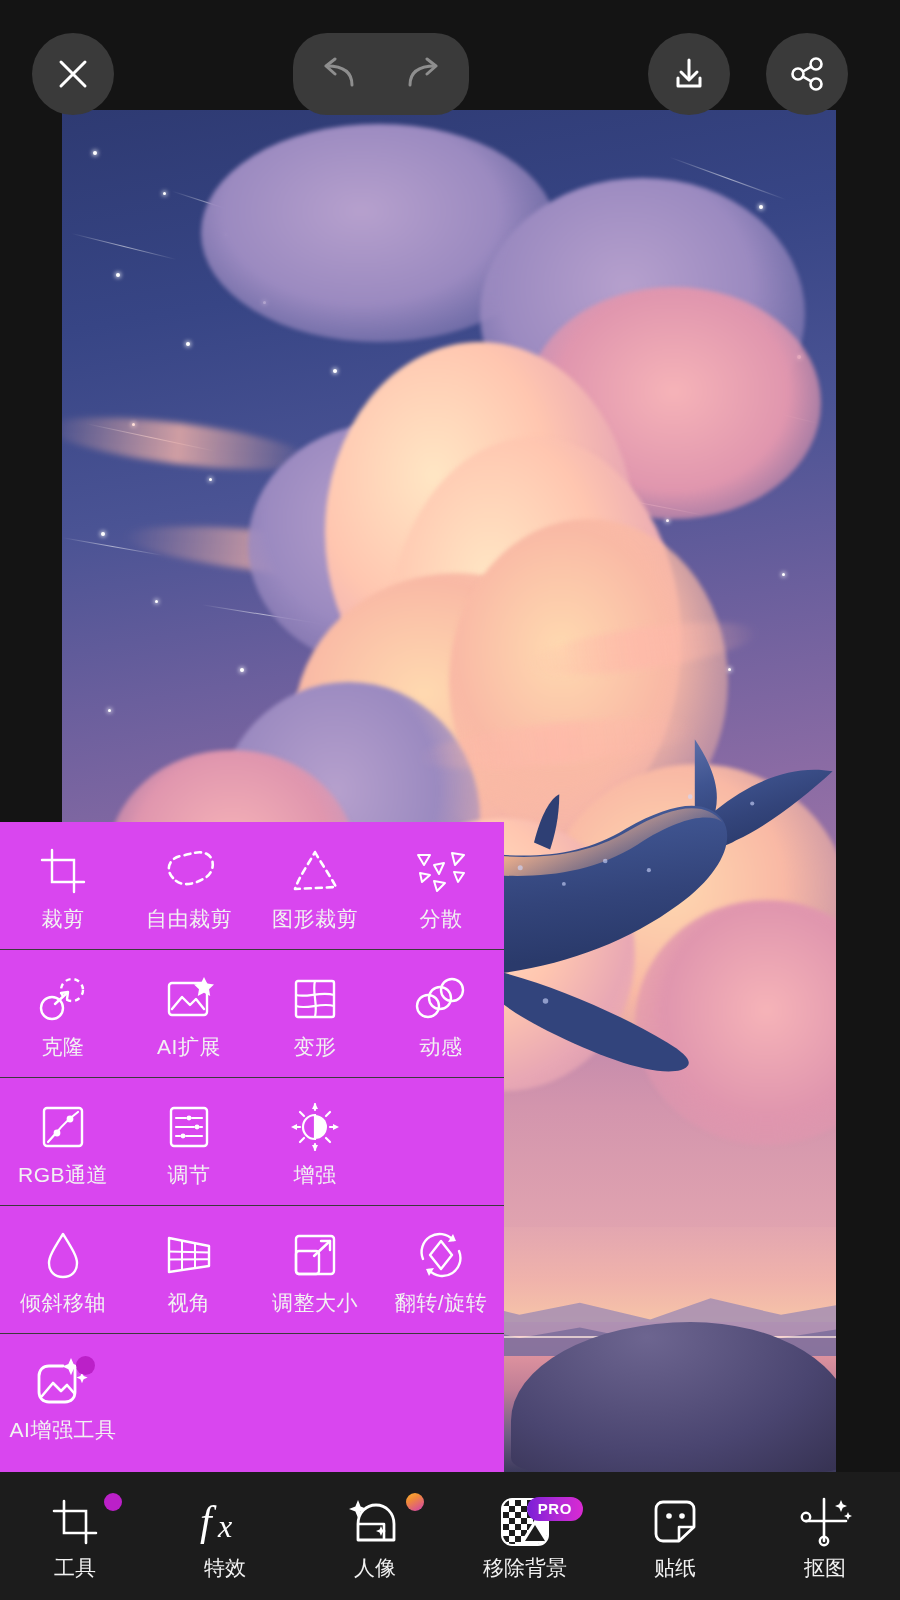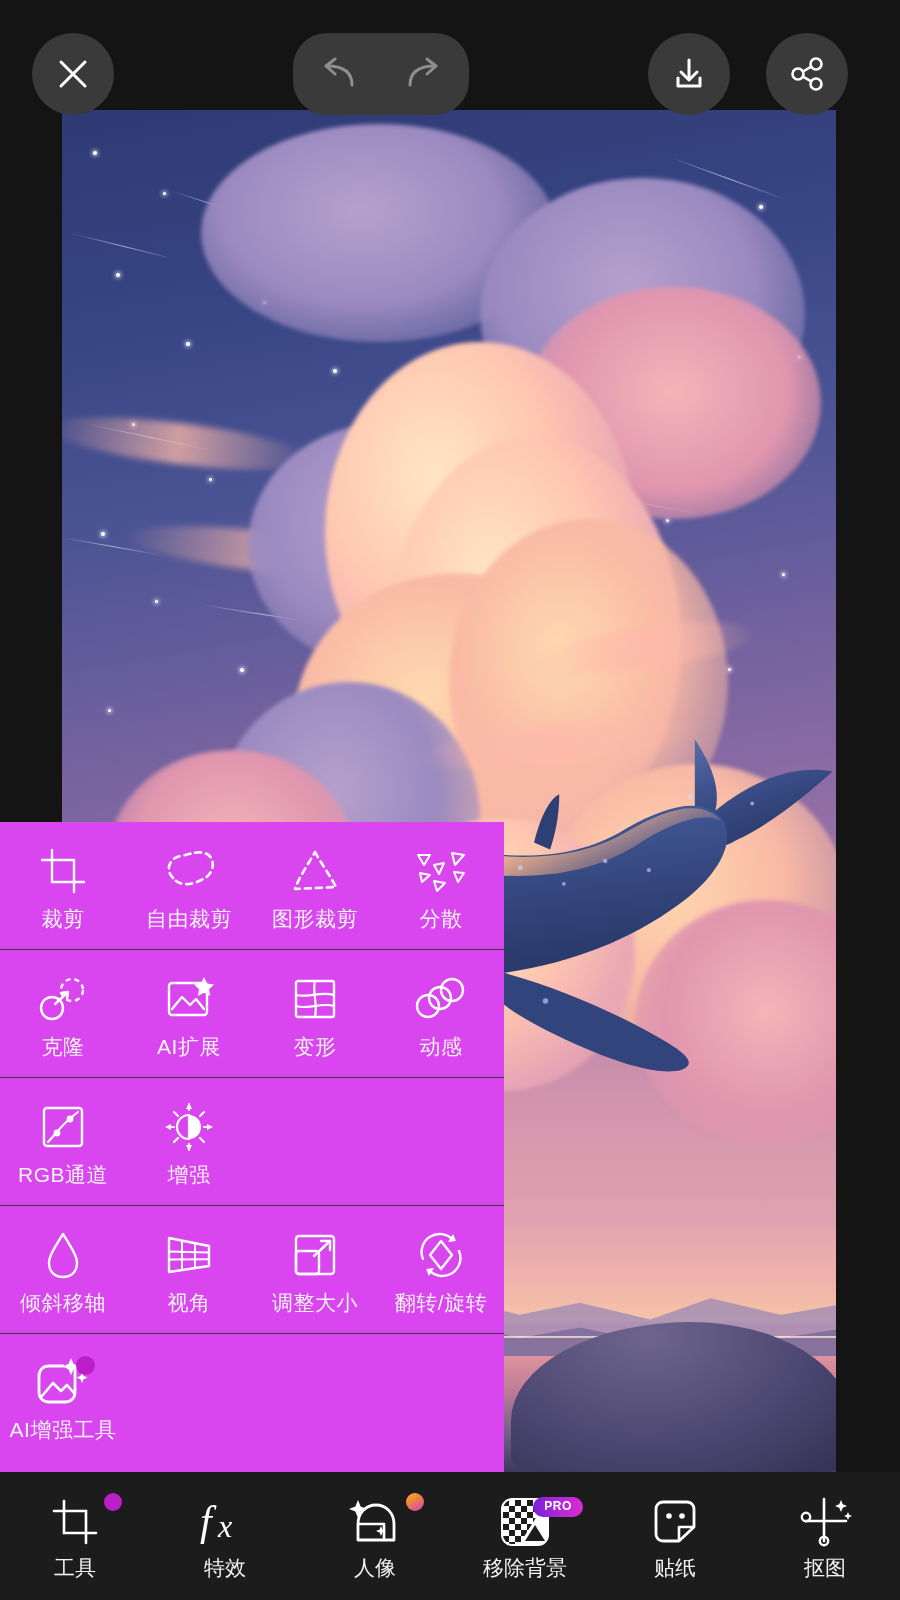--- a/index.html
+++ b/index.html
@@ -108,21 +108,21 @@
   .nav-ico{ height:54px; display:flex; align-items:center; justify-content:center; position:relative; }
   .nav-lbl{ margin-top:8px; color:#f2f2f2; font-size:21px; line-height:1; white-space:nowrap; }
   .nav-dot{
     position:absolute; width:18px; height:18px; border-radius:50%;
     background:#bb20c8; top:-2px; right:-22px;
   }
   .nav-dot.grad{ background:linear-gradient(150deg,#ffb22e 0%,#f08a3a 35%,#d13fb0 100%); }
   .pro-badge{
     position:absolute; top:2px; right:-34px; padding:3px 11px 4px;
     border-radius:14px; background:linear-gradient(90deg,#7a1fd6 0%,#b32ad6 55%,#d92ad2 100%);
-    color:#fff; font-size:12px; font-weight:bold; letter-spacing:.6px; line-height:1.15;
+    color:#fff; font-size:15px; font-weight:bold; letter-spacing:.6px; line-height:1.15;
   }
   .checker{
     width:48px; height:48px; border-radius:11px; overflow:hidden; position:relative;
     background:
       repeating-conic-gradient(#ffffff 0% 25%, #1c1c1c 0% 50%) 0 0 / 12px 12px;
     border:2px solid #fff;
   }
   .checker-tri{
     position:absolute; right:0; top:0; width:0; height:0;
     border-left:30px solid transparent; border-bottom:48px solid #fff;
@@ -453,20 +453,39 @@
           <rect x="4" y="4" width="38" height="38" rx="3" stroke="#fff" stroke-width="2.4" fill="none"></rect>
           <path d="M8 38 L17 28 C21 23 25 18 38 8" stroke="#fff" stroke-width="2.2" fill="none" stroke-linecap="round"></path>
           <circle cx="17" cy="29" r="3.4" fill="#fff"></circle>
           <circle cx="30" cy="15" r="3.4" fill="#fff"></circle>
         </svg>
           </div>
         <div class="tool-lbl">RGB通道</div>
       </div>
       <div class="tool-cell">
         <div class="tool-ico">
+            <svg width="46" height="46" viewBox="0 0 46 46">
+          <rect x="5" y="4" width="36" height="38" rx="3" stroke="#fff" stroke-width="2.4" fill="none"></rect>
+          <g stroke="#fff" stroke-width="2.2" stroke-linecap="round">
+            <path d="M10 14 L20 14"></path>
+                <path d="M26 14 L36 14"></path>
+            <path d="M10 23 L28 23"></path>
+                <path d="M34 23 L36 23"></path>
+            <path d="M10 32 L14 32"></path>
+                <path d="M20 32 L36 32"></path>
+          </g>
+          <circle cx="23" cy="14" r="2.4" fill="#fff"></circle>
+          <circle cx="31" cy="23" r="2.4" fill="#fff"></circle>
+          <circle cx="17" cy="32" r="2.4" fill="#fff"></circle>
+        </svg>
+          </div>
+        <div class="tool-lbl">调节</div>
+      </div>
+      <div class="tool-cell">
+        <div class="tool-ico">
             <svg width="50" height="50" viewBox="0 0 50 50">
           <path d="M25 13 A12 12 0 0 1 25 37 Z" fill="#fff"></path>
           <path d="M25 13 A12 12 0 0 0 25 37 Z" fill="none" stroke="#fff" stroke-width="2.2"></path>
           <g stroke="#fff" stroke-width="2.2" stroke-linecap="round">
             <path d="M25 2 L25 8"></path>
                 <path d="M25 42 L25 48"></path>
             <path d="M4 25 L10 25"></path>
                 <path d="M40 25 L46 25"></path>
             <path d="M10 10 L14 14"></path>
                 <path d="M36 36 L40 40"></path>

